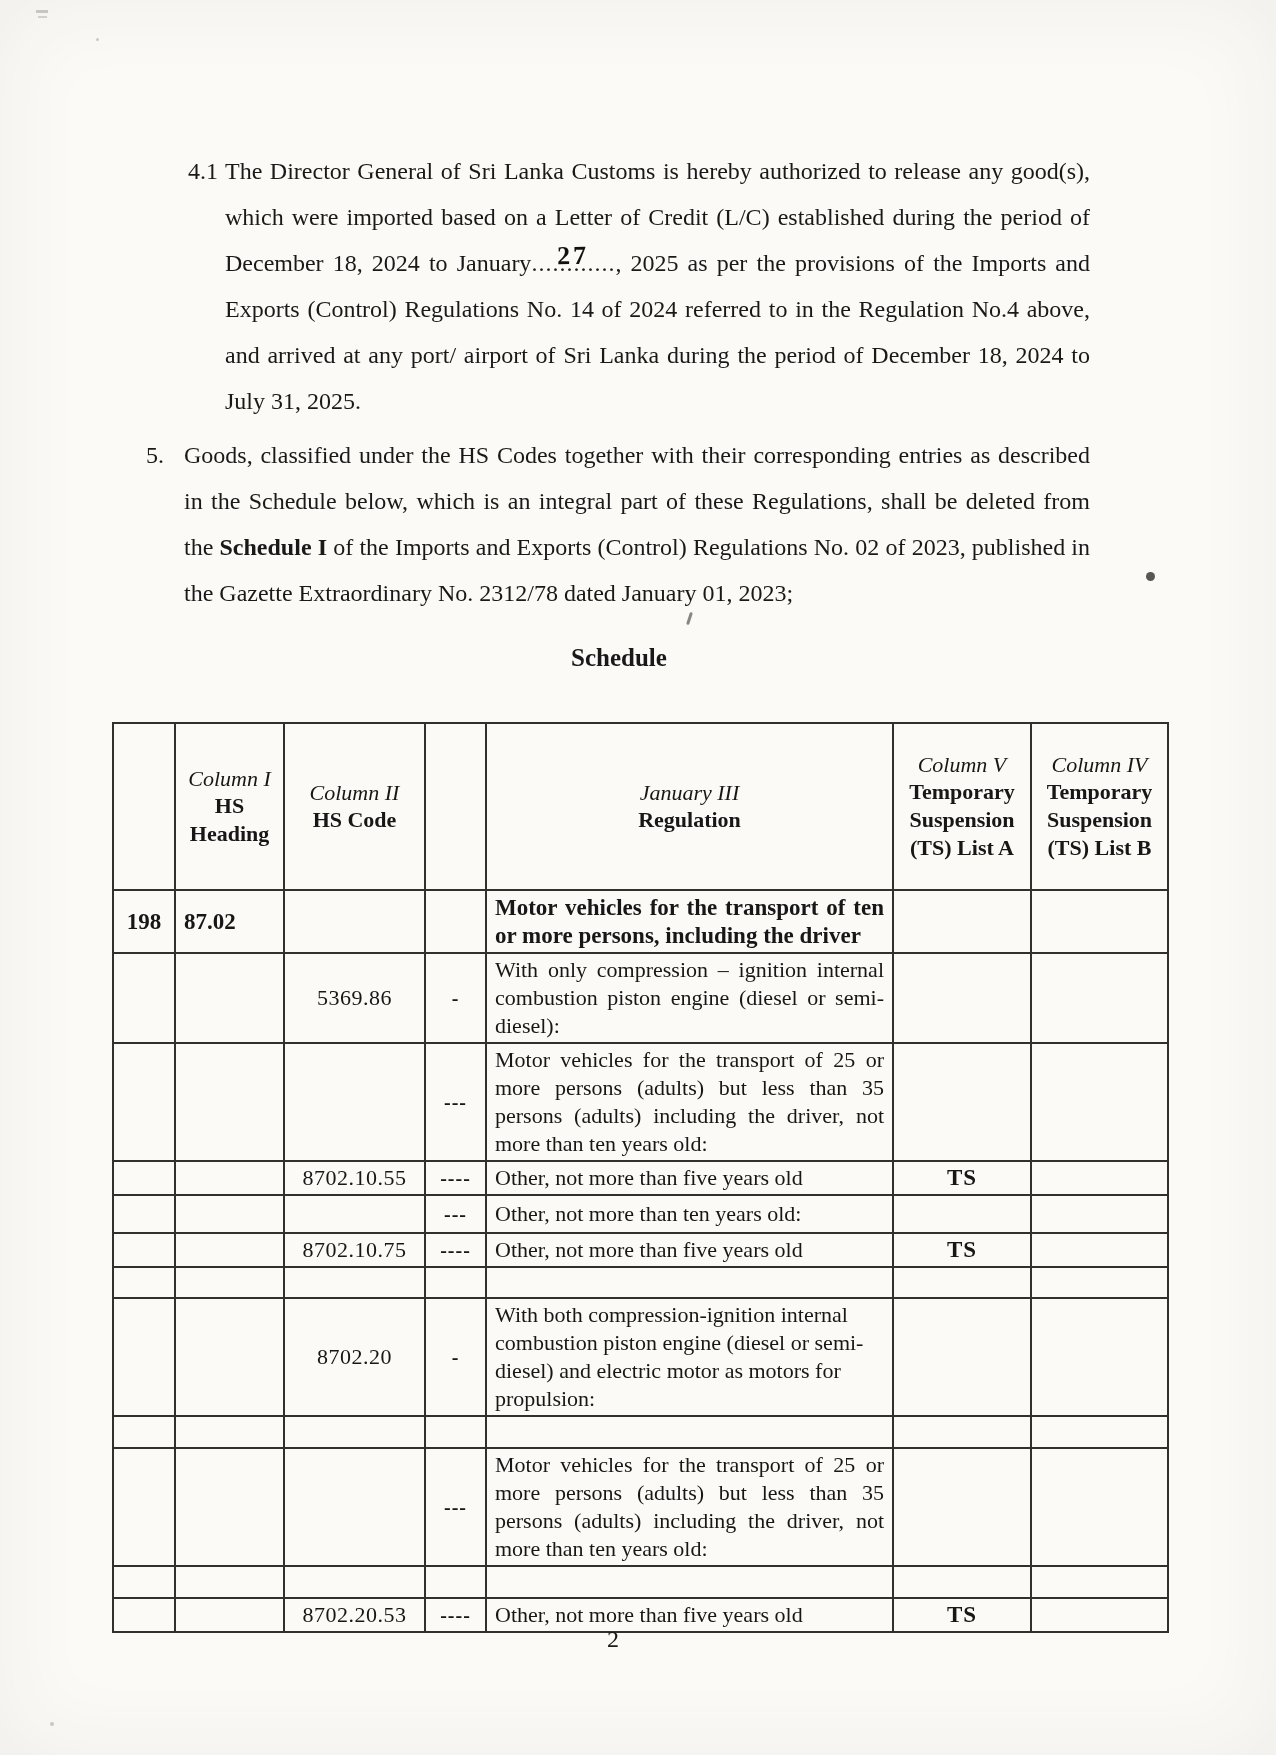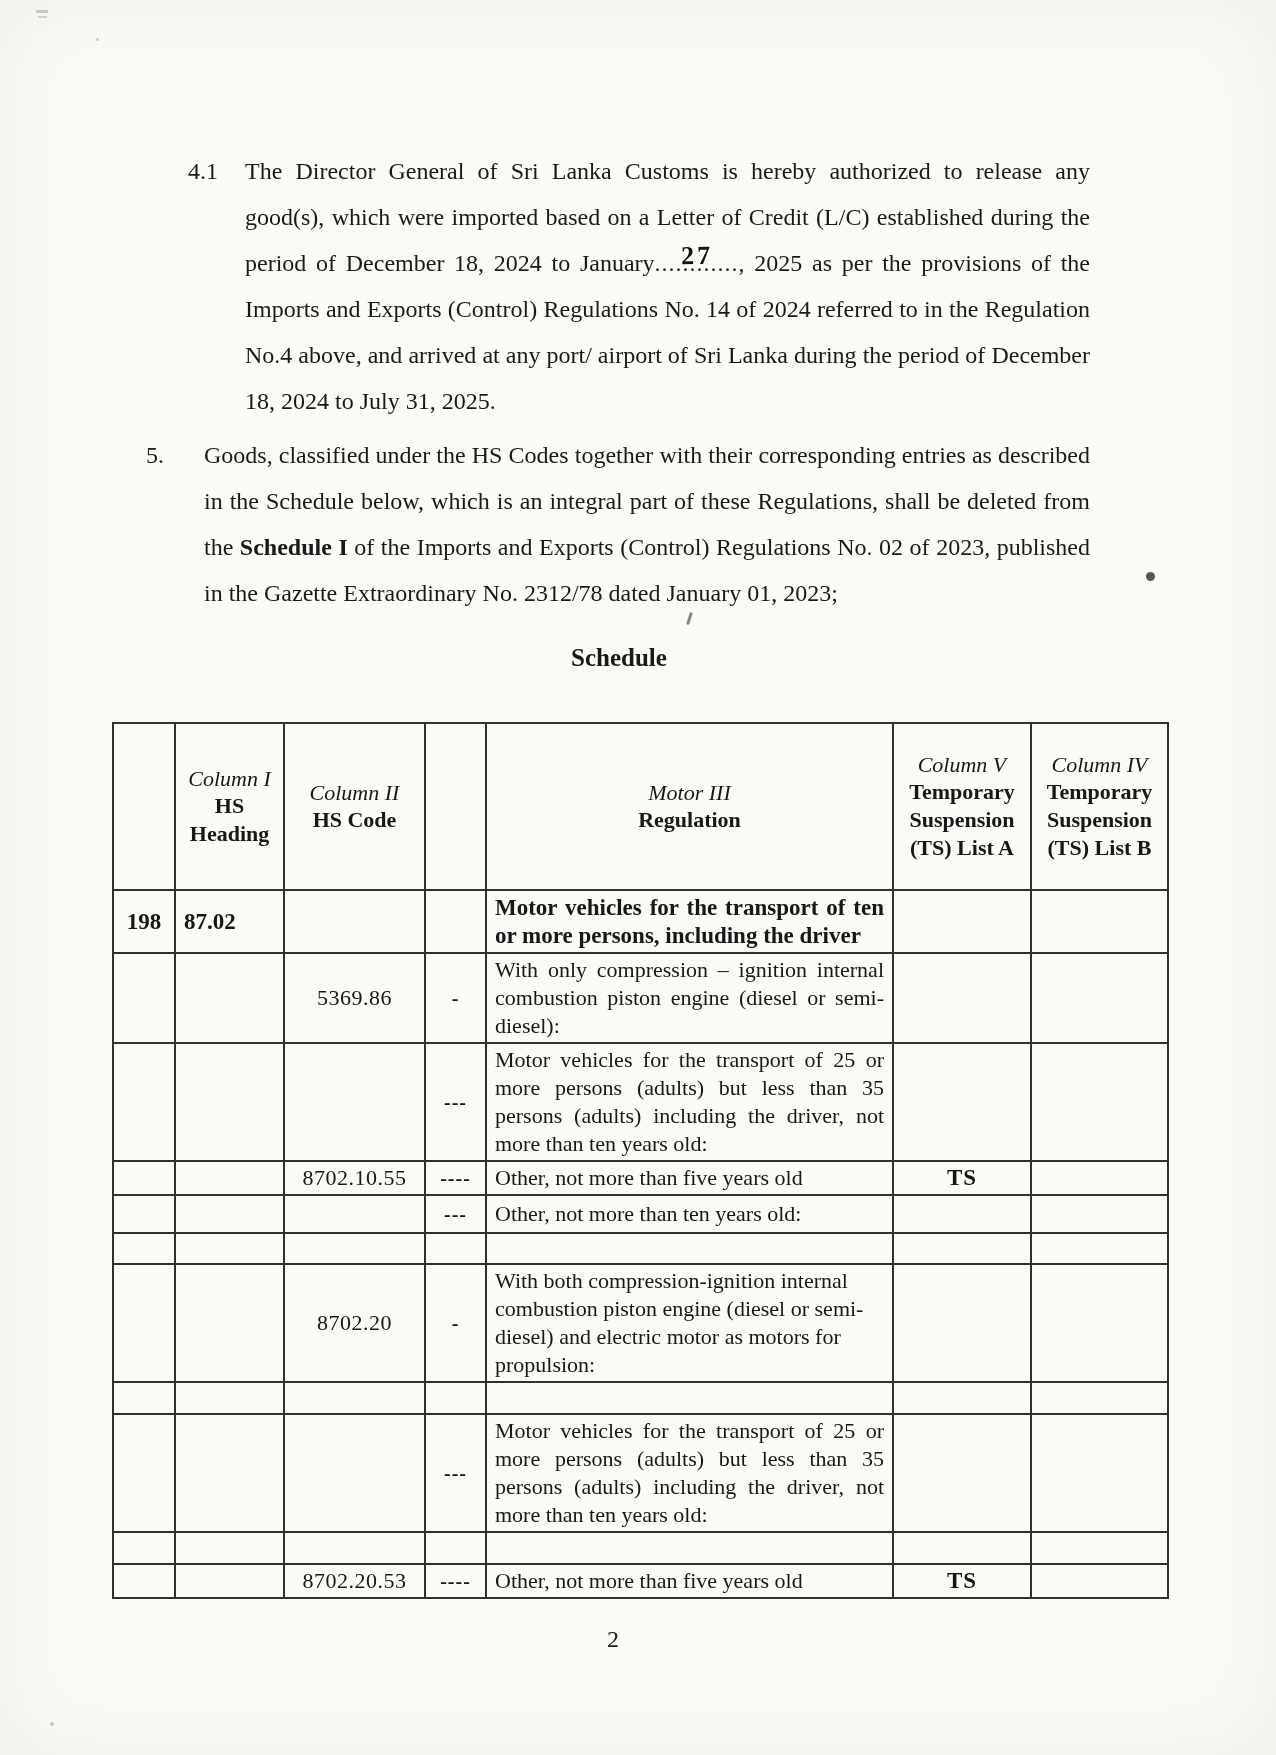--- a/index.html
+++ b/index.html
@@ -7,21 +7,21 @@
     position:relative;
     width:1276px;height:1755px;
     margin:0 auto;
     background:#fbfaf6;
     box-shadow:inset 0 0 90px rgba(60,55,45,0.06);
     font-family:"Liberation Serif","DejaVu Serif",serif;
     color:#191919;
     overflow:hidden;
   }
   
-  .para{position:absolute;display:flex;font-size:24px;line-height:46px;gap:20px;}
+  .para{position:absolute;display:flex;font-size:24px;line-height:46px;}
   .para-41{top:148px;left:188px;width:902px;}
   .para-5{top:432px;left:146px;width:944px;}
   .para-num{flex:0 0 38px;}
   .para-41 .para-num{flex-basis:37px;}
   .para-body{flex:1;text-align:justify;}
   .para-body b{font-weight:700;}
   
   .blank{position:relative;display:inline-block;white-space:nowrap;}
   .blank .dots{letter-spacing:1px;color:#222;}
   .blank .digits{
@@ -105,21 +105,21 @@
         <td>
           <div class="hdr-italic">Column I</div>
           <div class="hdr-bold">HS Heading</div>
         </td>
         <td>
           <div class="hdr-italic">Column II</div>
           <div class="hdr-bold">HS Code</div>
         </td>
         <td></td>
         <td>
-          <div class="hdr-italic">Motor III</div>
+          <div class="hdr-italic">January III</div>
           <div class="hdr-bold">Regulation</div>
         </td>
         <td>
           <div class="hdr-italic">Column V</div>
           <div class="hdr-bold">Temporary Suspension (TS) List A</div>
         </td>
         <td>
           <div class="hdr-italic">Column IV</div>
           <div class="hdr-bold">Temporary Suspension (TS) List B</div>
         </td>
@@ -168,20 +168,29 @@
       <tr class="r4">
         <td class="c-num"></td>
         <td class="c-head"></td>
         <td class="c-code"></td>
         <td class="c-dash">---</td>
         <td class="c-desc">Other,  not more than ten years old:</td>
         <td class="c-lista"></td>
         <td class="c-listb"></td>
       </tr>
 
+      <tr class="r5">
+        <td class="c-num"></td>
+        <td class="c-head"></td>
+        <td class="c-code">8702.10.75</td>
+        <td class="c-dash">----</td>
+        <td class="c-desc">Other, not more than five years old</td>
+        <td class="c-lista">TS</td>
+        <td class="c-listb"></td>
+      </tr>
 
       <tr class="r6">
         <td class="c-num"></td>
         <td class="c-head"></td>
         <td class="c-code"></td>
         <td class="c-dash"></td>
         <td class="c-desc"></td>
         <td class="c-lista"></td>
         <td class="c-listb"></td>
       </tr>

